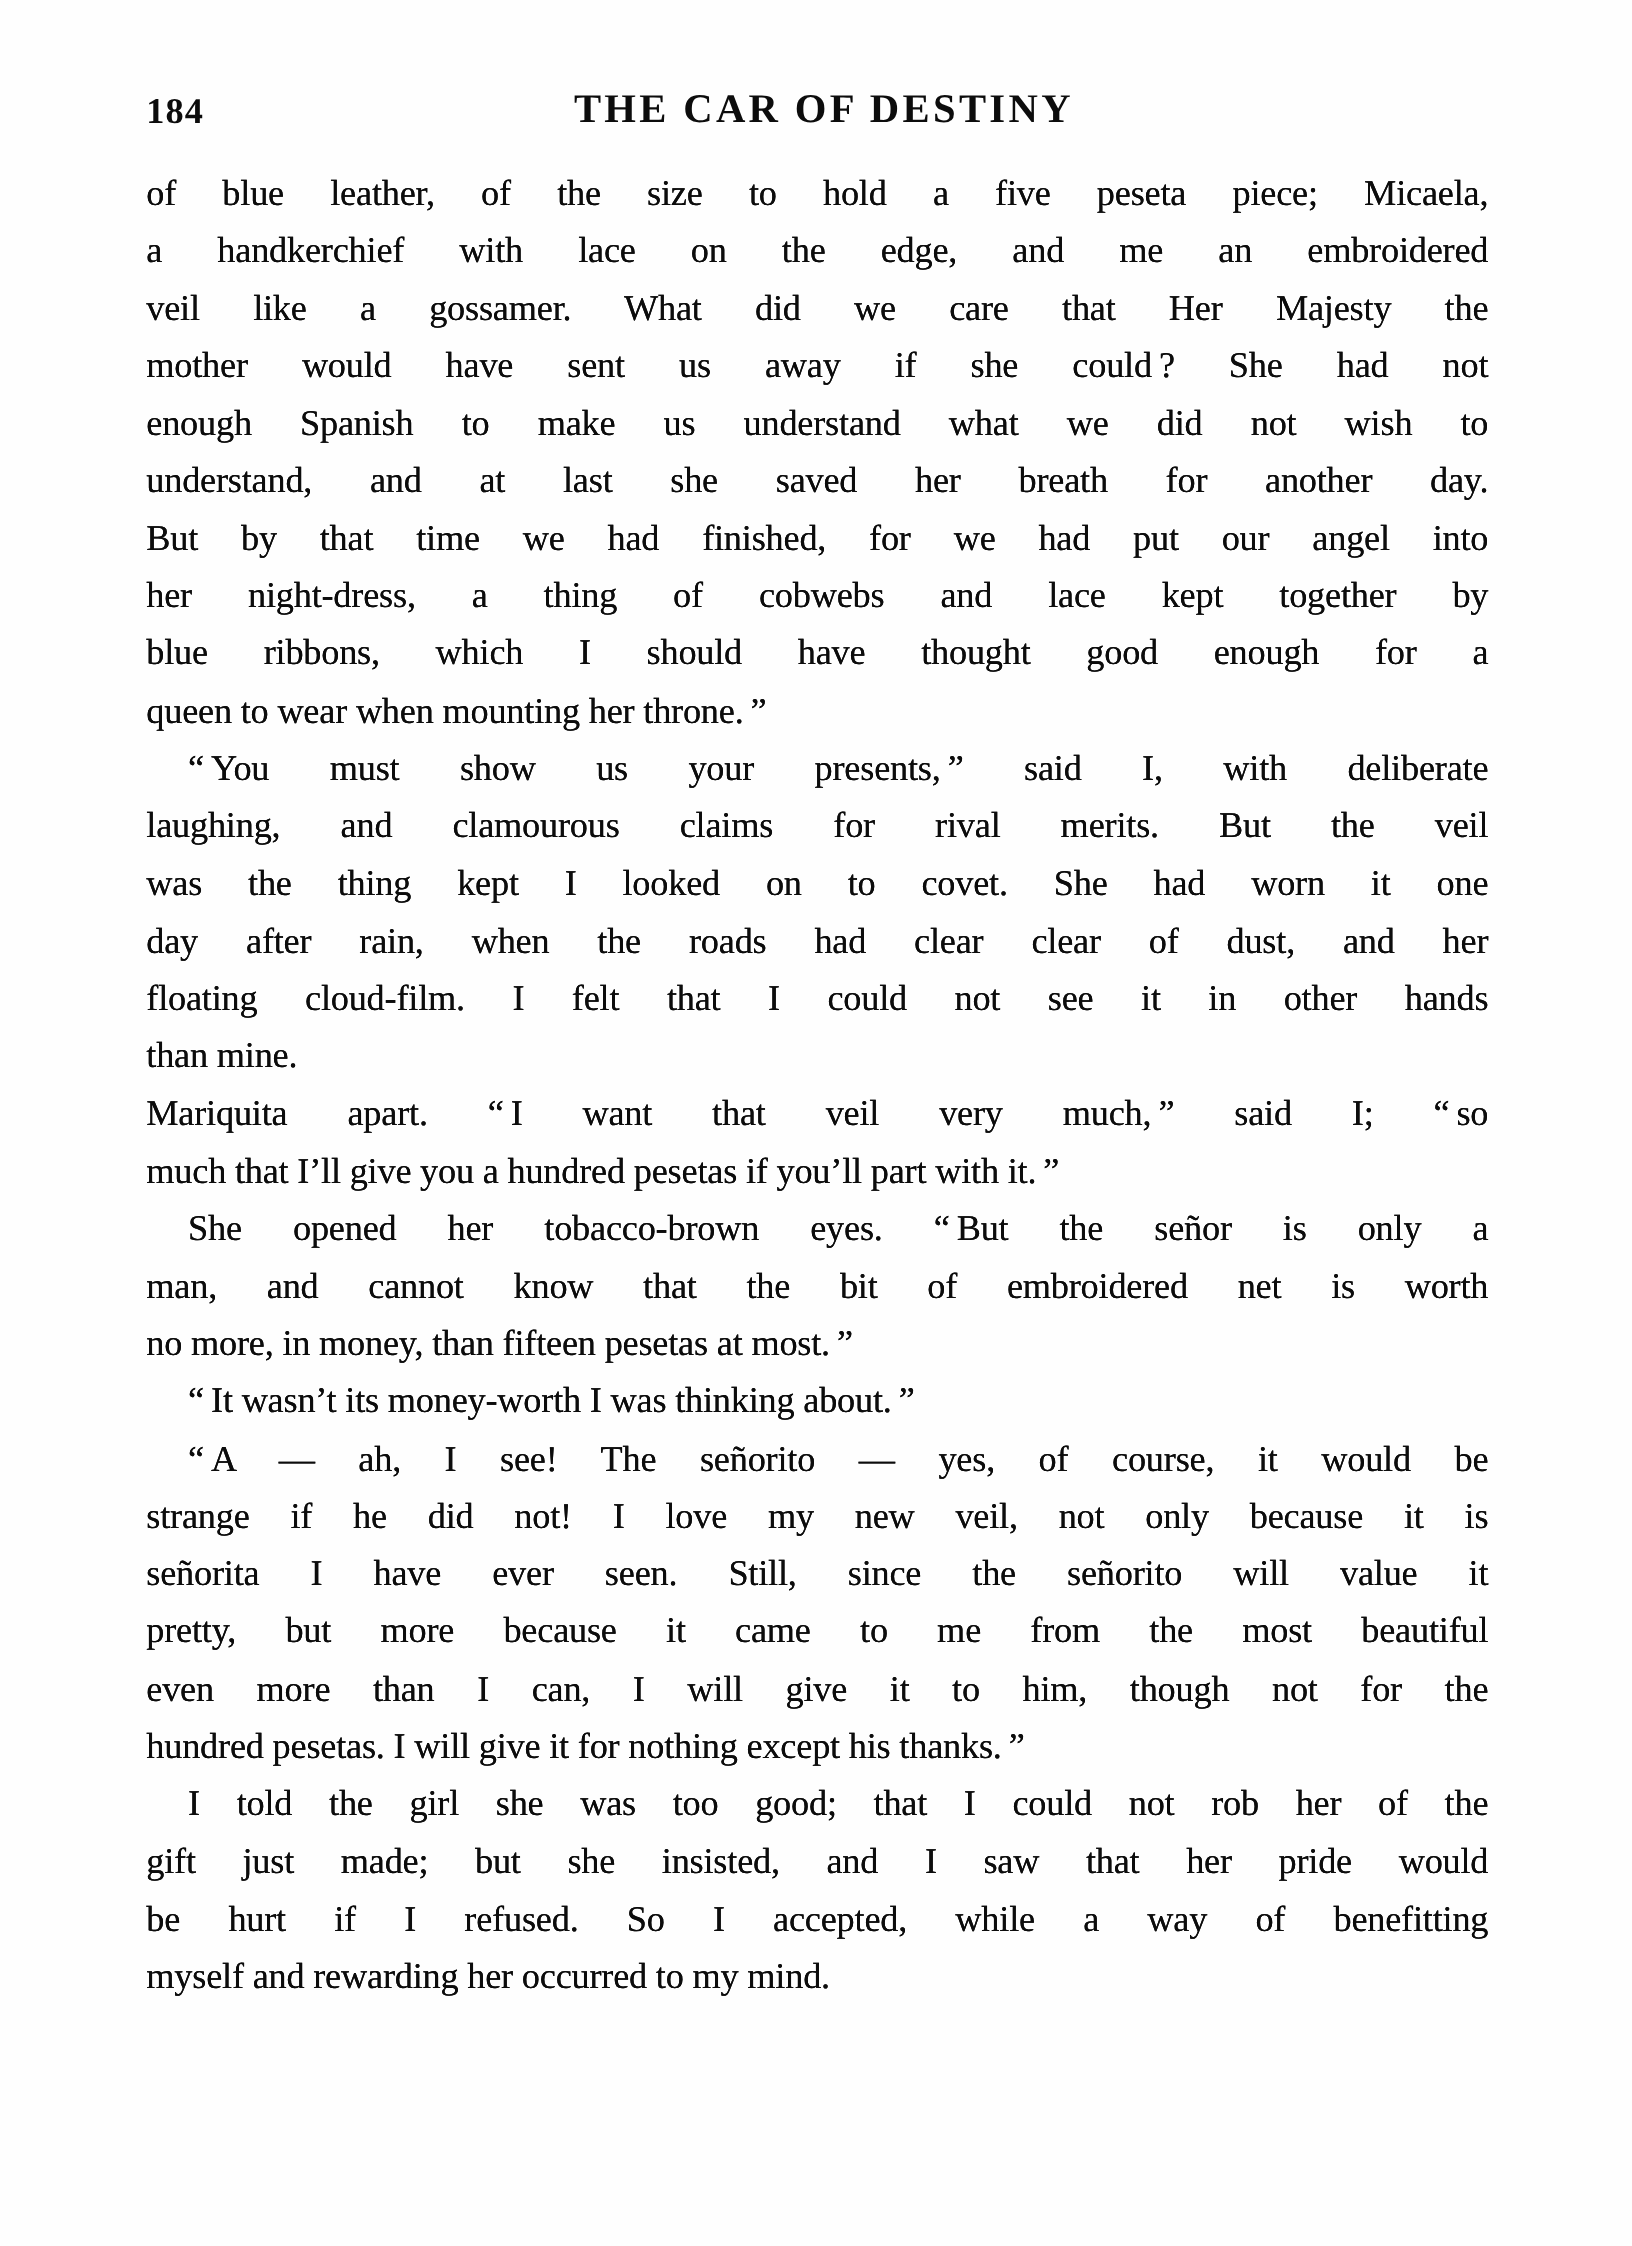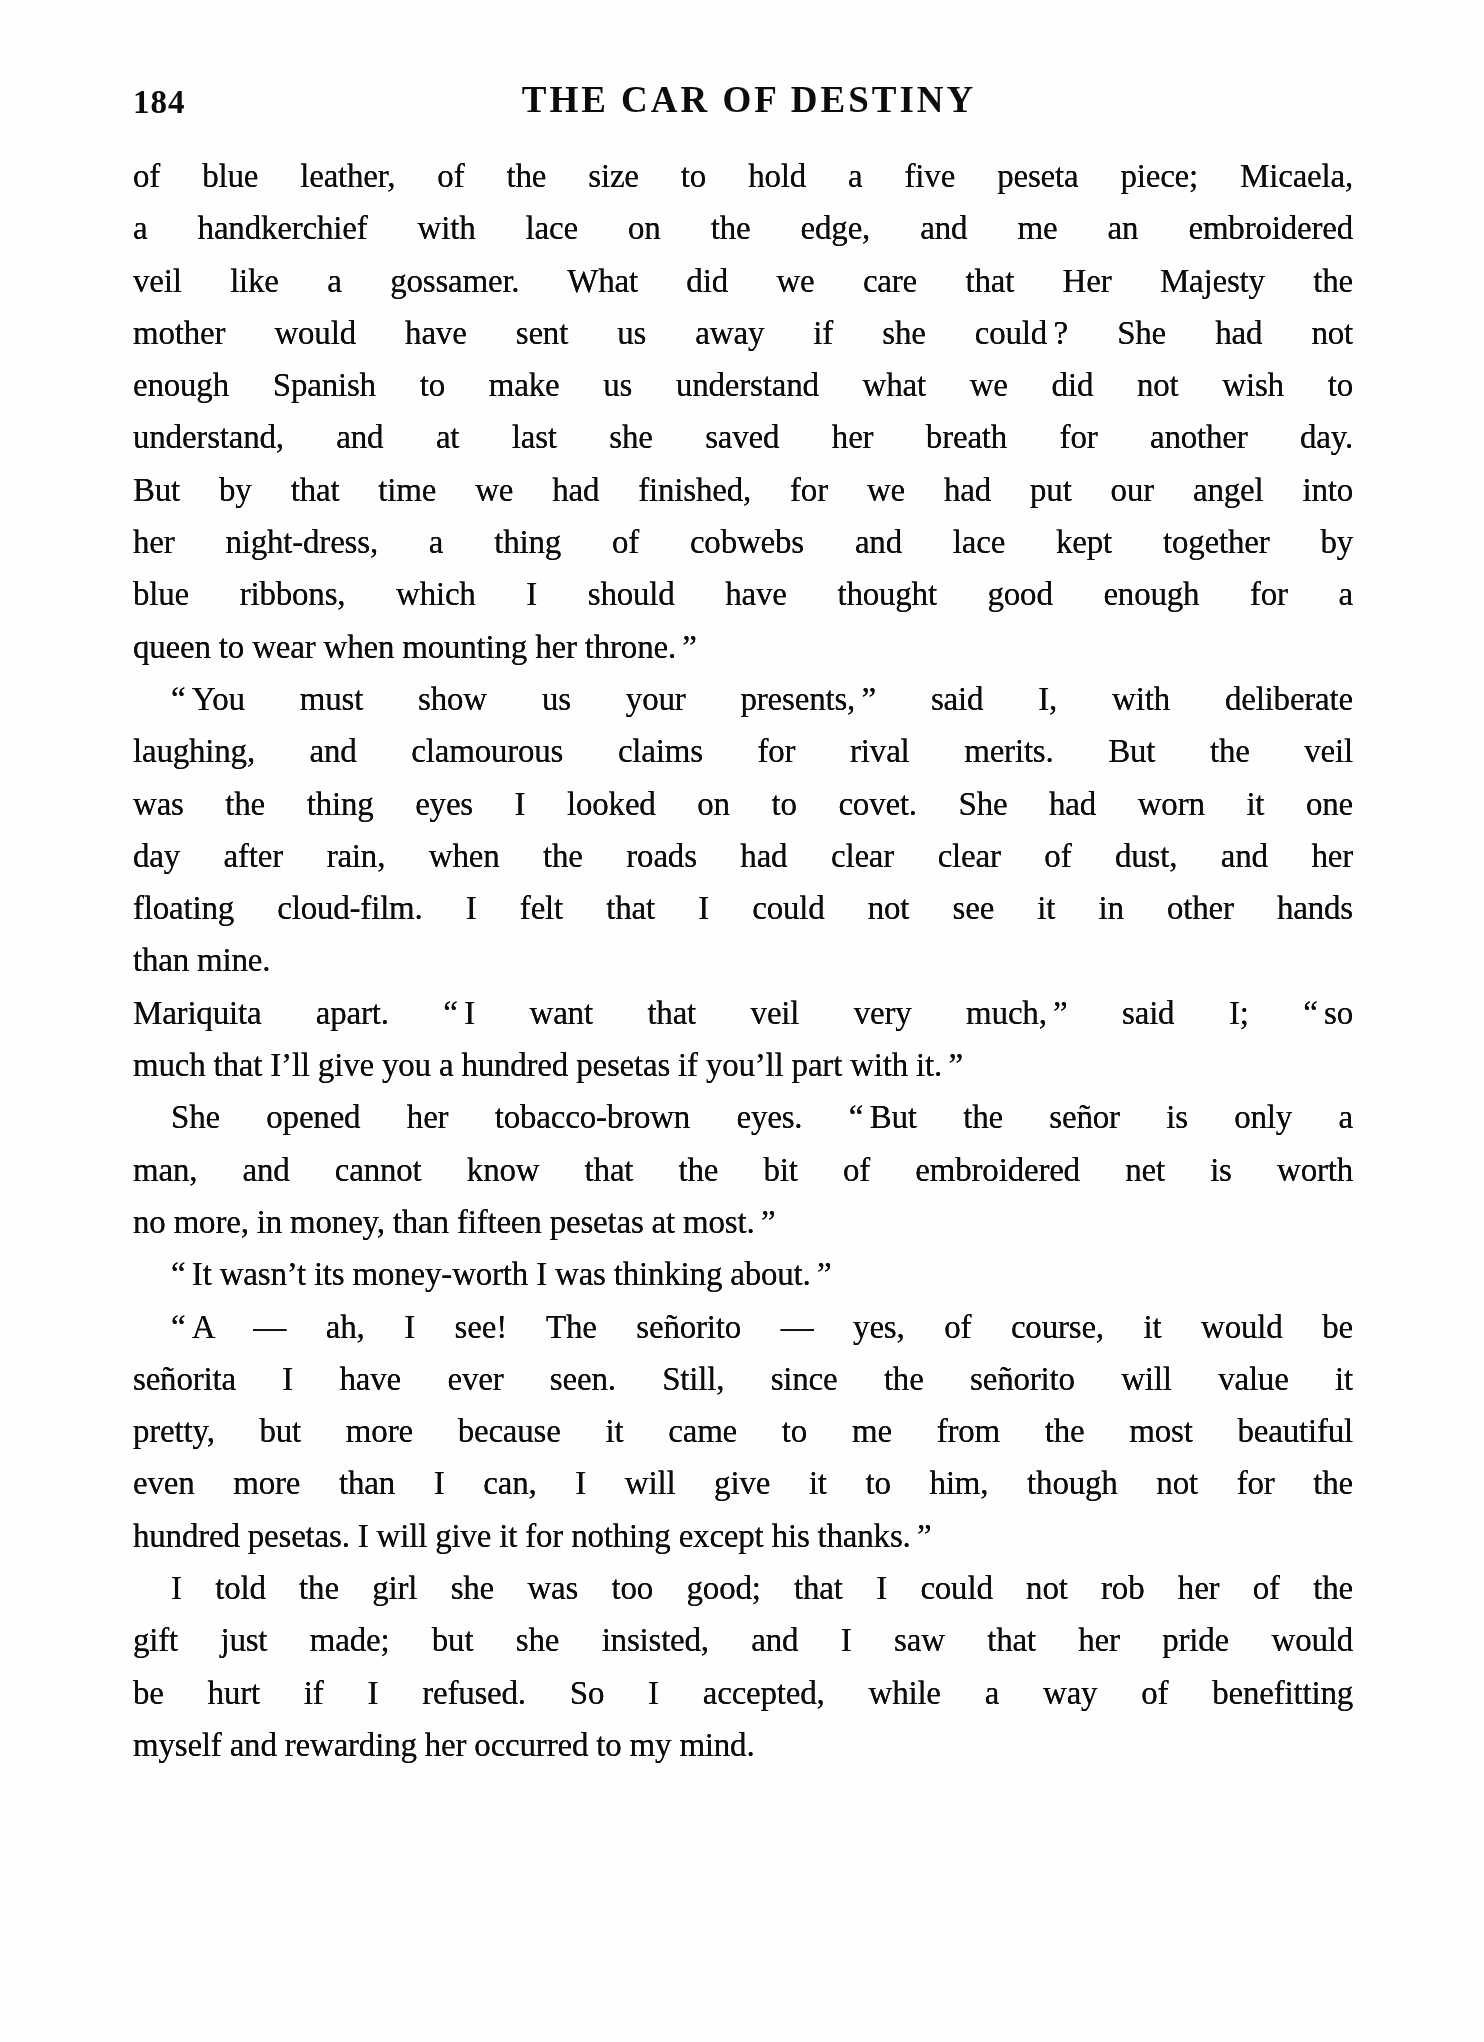--- a/index.html
+++ b/index.html
@@ -72,31 +72,32 @@
     <div class="line">veil like a gossamer. What did we care that Her Majesty the</div>
     <div class="line">mother would have sent us away if she could ? She had not</div>
     <div class="line">enough Spanish to make us understand what we did not wish to</div>
     <div class="line">understand, and at last she saved her breath for another day.</div>
     <div class="line">But by that time we had finished, for we had put our angel into</div>
     <div class="line">her night-dress, a thing of cobwebs and lace kept together by</div>
     <div class="line">blue ribbons, which I should have thought good enough for a</div>
     <div class="line lst">queen to wear when mounting her throne. ”</div>
     <div class="line ind">“ You must show us your presents, ” said I, with deliberate</div>
     <div class="line">laughing, and clamourous claims for rival merits. But the veil</div>
-    <div class="line">was the thing eyes I looked on to covet. She had worn it one</div>
+    <div class="line">was the thing kept I looked on to covet. She had worn it one</div>
     <div class="line">day after rain, when the roads had clear clear of dust, and her</div>
     <div class="line">floating cloud-film. I felt that I could not see it in other hands</div>
     <div class="line lst">than mine.</div>
     <div class="line">Mariquita apart. “ I want that veil very much, ” said I; “ so</div>
     <div class="line lst">much that I’ll give you a hundred pesetas if you’ll part with it. ”</div>
     <div class="line ind">She opened her tobacco-brown eyes. “ But the señor is only a</div>
     <div class="line">man, and cannot know that the bit of embroidered net is worth</div>
     <div class="line lst">no more, in money, than fifteen pesetas at most. ”</div>
     <div class="line ind lst">“ It wasn’t its money-worth I was thinking about. ”</div>
     <div class="line ind">“ A — ah, I see! The señorito — yes, of course, it would be</div>
+    <div class="line">strange if he did not! I love my new veil, not only because it is</div>
     <div class="line">señorita I have ever seen. Still, since the señorito will value it</div>
     <div class="line">pretty, but more because it came to me from the most beautiful</div>
     <div class="line">even more than I can, I will give it to him, though not for the</div>
     <div class="line lst">hundred pesetas. I will give it for nothing except his thanks. ”</div>
     <div class="line ind">I told the girl she was too good; that I could not rob her of the</div>
     <div class="line">gift just made; but she insisted, and I saw that her pride would</div>
     <div class="line">be hurt if I refused. So I accepted, while a way of benefitting</div>
     <div class="line lst">myself and rewarding her occurred to my mind.</div>
   </main>
 </div>

